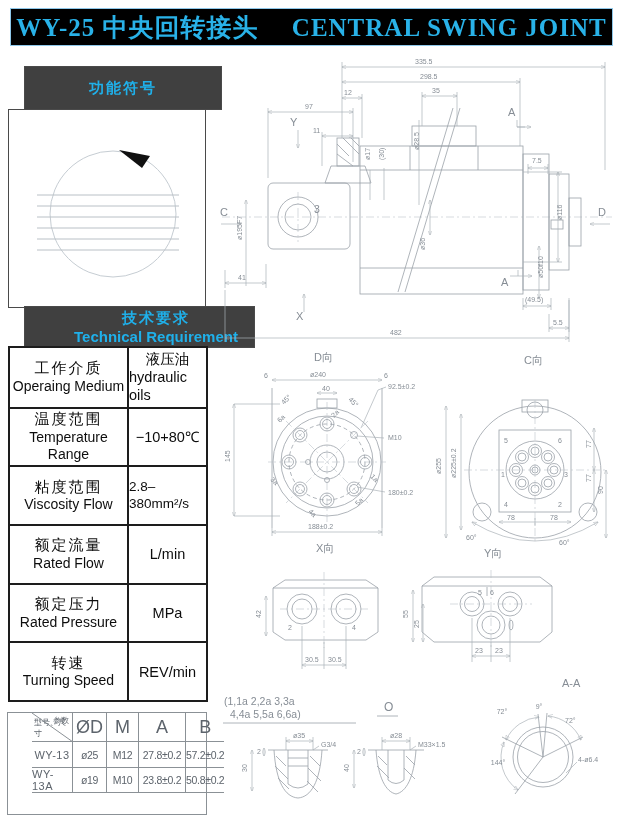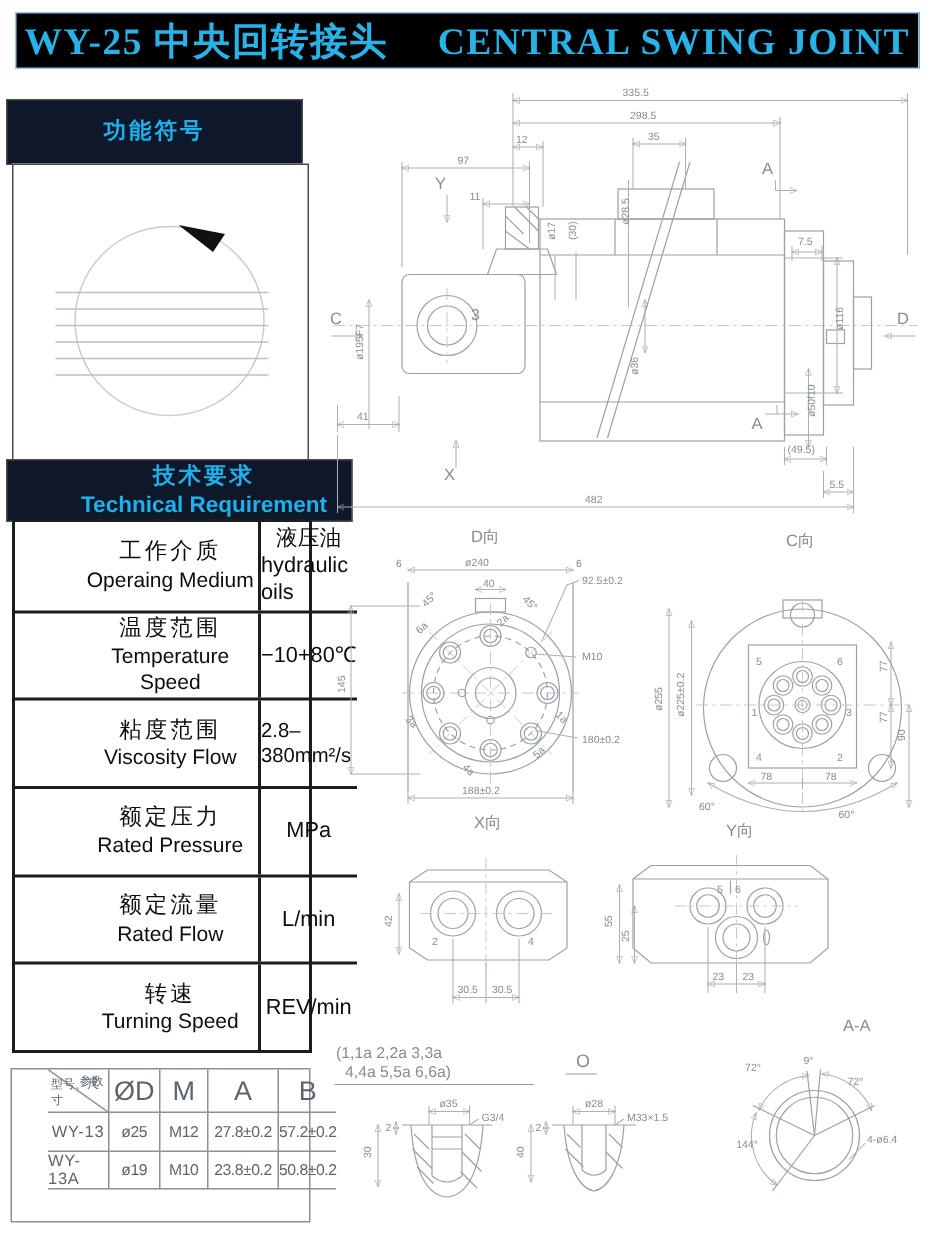--- a/index.html
+++ b/index.html
@@ -3,30 +3,30 @@
 <meta charset="utf-8">
 <style>
   html,body{margin:0;padding:0;background:#fff;}
   .page{position:relative;width:623px;height:823px;background:#fff;overflow:hidden;
         font-family:"Liberation Sans",sans-serif;}
   
   .title-bar{position:absolute;left:10px;top:8px;width:601px;height:36px;
     background:#000000;border:1px solid #8fc8ea;display:flex;align-items:center;justify-content:center;
     color:#29b2e8;font-family:"Liberation Serif",serif;font-weight:bold;font-size:25px;letter-spacing:1px;}
   
-  .sec-header{position:absolute;left:4px;width:196px;background:#0f172a;border:1px solid #4a4a4a;
+  .sec-header{position:absolute;left:24px;width:196px;background:#404040;border:1px solid #4a4a4a;
     color:#1fb0ea;font-weight:bold;text-align:center;display:flex;flex-direction:column;justify-content:center;line-height:1.3;}
   .sec-header .zh{font-size:15px;letter-spacing:2px;}
   .sec-header .en{font-size:15px;}
   .fs-header{top:66px;height:42px;}
   .fs-body{position:absolute;left:8px;top:109px;width:196px;height:197px;border:1px solid #4a4a4a;background:#fff;}
   .tr-header{top:306px;height:40px;padding-left:33px;}
   .tech-table{position:absolute;left:8px;top:346px;width:196px;height:352px;border:2px solid #1d1d1d;
     display:grid;grid-template-rows:repeat(6,1fr);background:#fff;}
-  .t-row{display:grid;grid-template-columns:119px 1fr;border-top:2px solid #1d1d1d;padding-left:45px;}
+  .t-row{display:grid;grid-template-columns:119px 1fr;border-top:2px solid #1d1d1d;}
   .t-row:first-child{border-top:none;}
   .t-label{border-right:2px solid #1d1d1d;display:flex;flex-direction:column;align-items:center;justify-content:center;
     color:#0d0d0d;text-align:center;line-height:1.25;}
   .t-label .zh{font-size:15px;letter-spacing:2px;}
   .t-label .en{font-size:14px;}
   .t-val{display:flex;flex-direction:column;align-items:center;justify-content:center;color:#0d0d0d;
     font-size:14.5px;text-align:left;line-height:1.25;}
   
   .spec-table{position:absolute;left:7px;top:712px;width:198px;height:101px;border:1px solid #8b9196;
     color:#5d646c;background:#fff;font-size:11px;display:grid;grid-template-rows:29px 26px 25px 1fr;}
@@ -95,54 +95,54 @@
           <span class="en">Operaing Medium</span>
         </div>
       <div class="t-val">
           <span style="display:block">液压油</span>
           <span style="display:block">hydraulic oils</span>
         </div>
     </div>
     <div class="t-row">
       <div class="t-label">
           <span class="zh">温度范围</span>
-          <span class="en">Temperature Speed</span>
+          <span class="en">Temperature Range</span>
         </div>
       <div class="t-val">
           <span style="display:block">−10+80℃</span>
           <span style="display:block"></span>
         </div>
     </div>
     <div class="t-row">
       <div class="t-label">
           <span class="zh">粘度范围</span>
           <span class="en">Viscosity Flow</span>
         </div>
       <div class="t-val" style="font-size:13.5px">
           <span style="display:block">2.8–380mm²/s</span>
           <span style="display:block"></span>
         </div>
     </div>
     <div class="t-row">
       <div class="t-label">
+          <span class="zh">额定流量</span>
+          <span class="en">Rated Flow</span>
+        </div>
+      <div class="t-val">
+          <span style="display:block">L/min</span>
+          <span style="display:block"></span>
+        </div>
+    </div>
+    <div class="t-row">
+      <div class="t-label">
           <span class="zh">额定压力</span>
           <span class="en">Rated Pressure</span>
         </div>
       <div class="t-val">
           <span style="display:block">MPa</span>
-          <span style="display:block"></span>
-        </div>
-    </div>
-    <div class="t-row">
-      <div class="t-label">
-          <span class="zh">额定流量</span>
-          <span class="en">Rated Flow</span>
-        </div>
-      <div class="t-val">
-          <span style="display:block">L/min</span>
           <span style="display:block"></span>
         </div>
     </div>
     <div class="t-row">
       <div class="t-label">
           <span class="zh">转速</span>
           <span class="en">Turning Speed</span>
         </div>
       <div class="t-val">
           <span style="display:block">REV/min</span>

